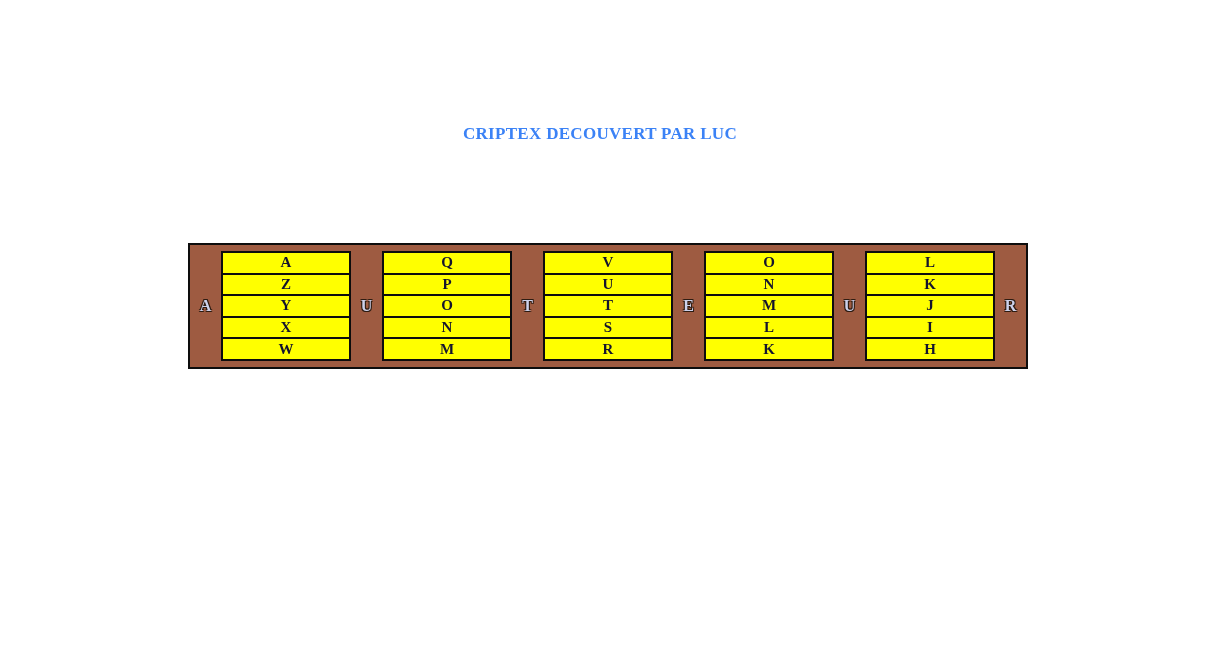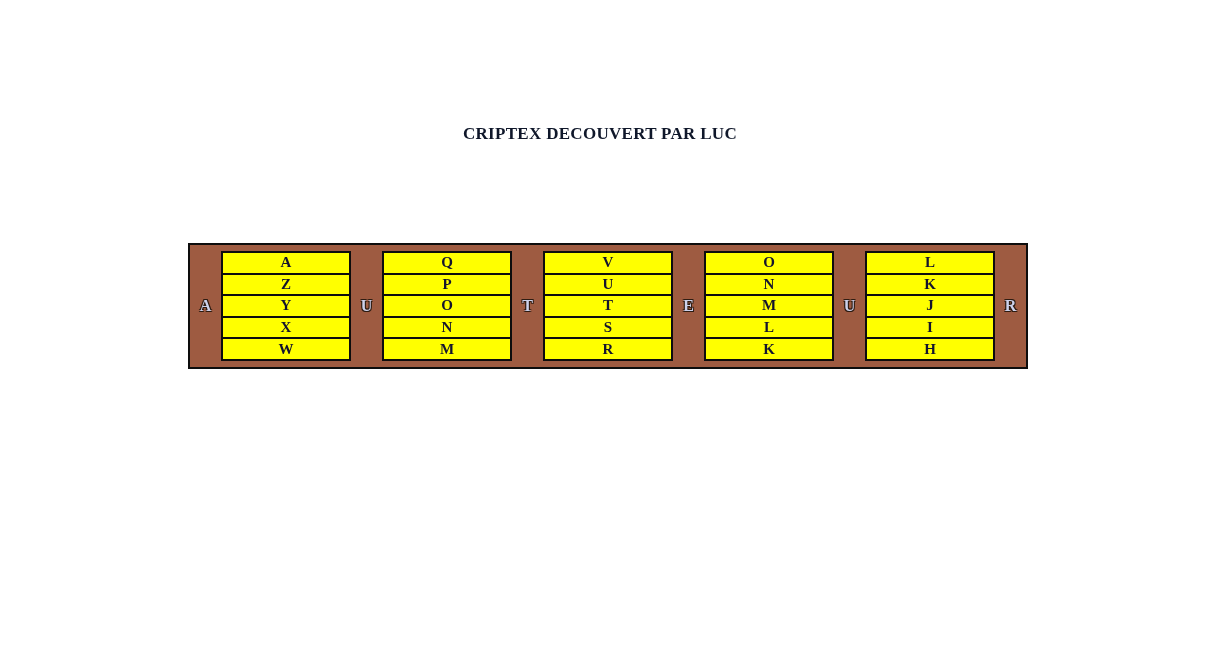--- a/index.html
+++ b/index.html
@@ -22,21 +22,21 @@
   .title {
     position: absolute;
     top: 124px;
     left: 0;
     width: 1200px;
     margin: 0;
     text-align: center;
     font-family: "Liberation Serif", serif;
     font-size: 17px;
     font-weight: bold;
-    color: #0f172a;
+    color: #3b82f6;
     letter-spacing: 0.3px;
   }
 
   .cryptex {
     position: absolute;
     left: 188px;
     top: 243px;
     width: 840px;
     height: 126px;
     box-sizing: border-box;

